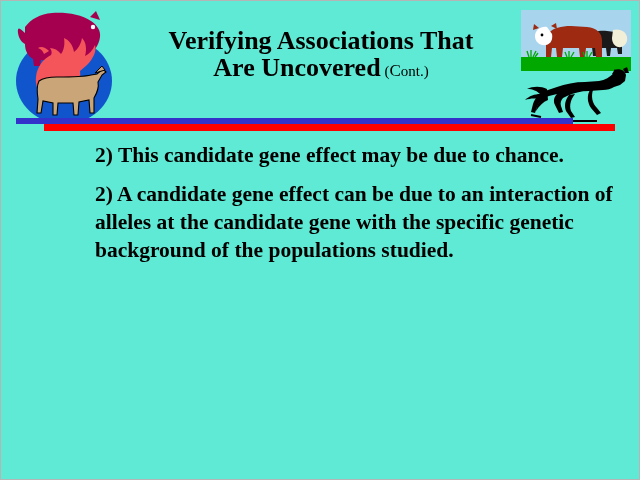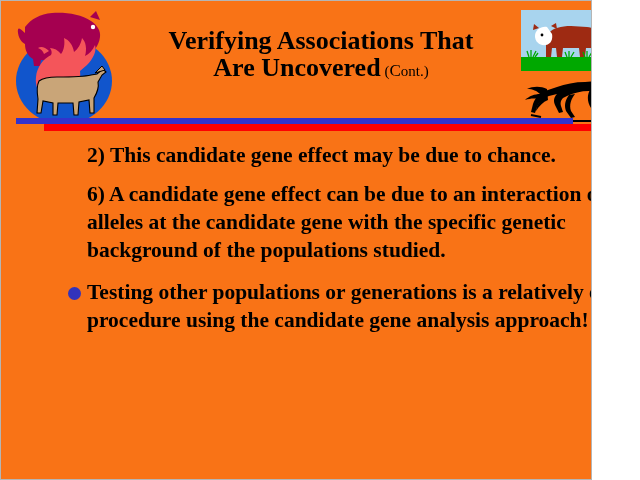--- a/index.html
+++ b/index.html
@@ -2,23 +2,23 @@
 <html><head>
 <meta charset="utf-8">
 <style>
   html, body {
     margin: 0;
     padding: 0;
     background: #ffffff;
   }
   #slide {
     position: relative;
-    width: 592px;
+    width: 640px;
     height: 480px;
-    background: #f97316;
+    background: #5eead4;
     box-sizing: border-box;
     border: 1px solid #b5b5b5;
     overflow: hidden;
     font-family: "Liberation Serif", "DejaVu Serif", serif;
   }
 
   
   #header {
     position: absolute;
     left: 0; top: 0;
@@ -107,20 +107,21 @@
     margin: 0 0 0 0;
     font-family: "Liberation Serif", "DejaVu Serif", serif;
     font-weight: bold;
     font-size: 21.5px;
     line-height: 28px;
     color: #000000;
     padding-left: 24px;
   }
   .para .ptext {
     display: block;
+    margin-left: 8px;
   }
   .spacer-sm { height: 11px; }
   .spacer-md { height: 14px; }
 
   .bullet-dot {
     position: absolute;
     left: 5px;
     top: 9px;
     width: 13px;
     height: 13px;
@@ -247,25 +248,21 @@
 
   <div id="body-block">
 
     <div class="para">
       <span class="ptext">2) This candidate gene effect may be due to chance.</span>
     </div>
 
     <div class="spacer-sm"></div>
 
     <div class="para">
-      <span class="ptext">6)  A candidate gene effect can be due to an interaction of alleles at the candidate gene with the specific genetic background of the  populations studied.</span>
+      <span class="ptext">2)  A candidate gene effect can be due to an interaction of alleles at the candidate gene with the specific genetic background of the  populations studied.</span>
     </div>
 
     <div class="spacer-md"></div>
 
-    <div class="para">
-      <span class="bullet-dot"></span>
-      <span class="ptext">Testing other populations or generations is a relatively easy procedure using the candidate gene analysis approach!</span>
-    </div>
 
   </div>
 
 </div>
 
 </body></html>

